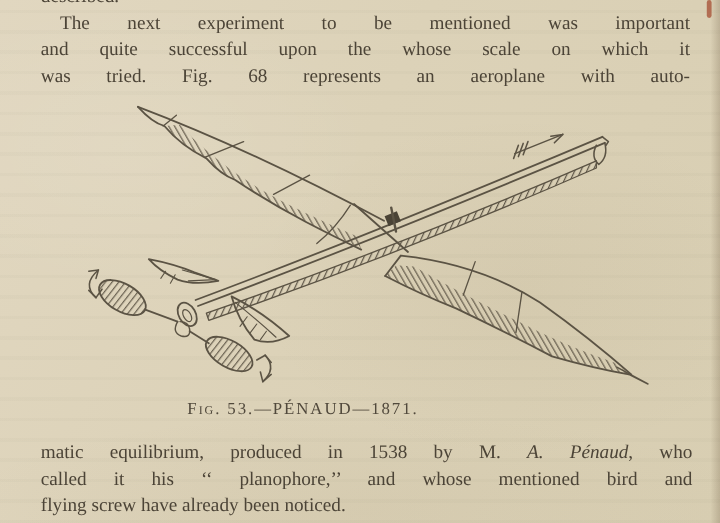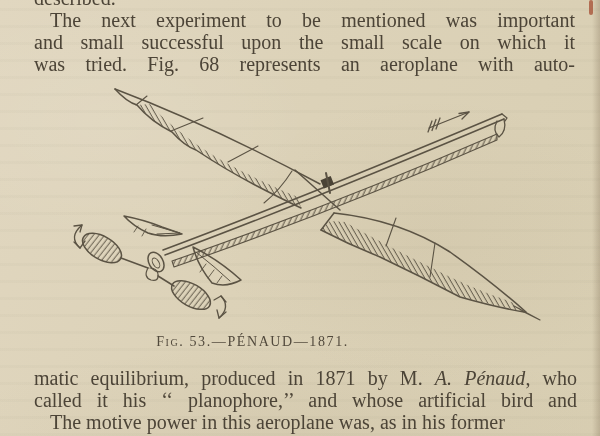--- a/index.html
+++ b/index.html
@@ -6,21 +6,21 @@
   body{
     width:600px;height:436px;overflow:hidden;position:relative;
     background:linear-gradient(115deg,#e1d7c0 0%,#dcd2b8 45%,#d8ceb2 100%);
     font-family:"Liberation Serif","DejaVu Serif",serif;
     color:#4c4437;
   }
   .abs{position:absolute;}
   .textblock{position:absolute;left:34px;width:541px;}
   #top-text{top:-13px;}
   #bottom-text{top:367px;width:543px;}
-  .line{font-size:20px;line-height:22px;white-space:normal;}
+  .line{font-size:16px;line-height:22px;white-space:normal;}
   .just{text-align:justify;text-align-last:justify;}
   .indent{text-indent:16px;}
   #figure-caption{
     position:absolute;top:334px;left:0;width:505px;text-align:center;
     font-size:14px;letter-spacing:1.6px;font-variant:small-caps;color:#51493c;
   }
   #figure-svg{position:absolute;left:0;top:0;width:600px;height:436px;}
   
   #showthrough{
     left:0;top:0;width:600px;height:436px;
@@ -46,21 +46,21 @@
 </style>
 </head>
 <body>
 
 <div id="mottle" class="abs"></div>
 <div id="showthrough" class="abs"></div>
 
 <div id="top-text" class="textblock">
   <div class="line">described.</div>
   <div class="line just indent">The next experiment to be mentioned was important</div>
-  <div class="line just">and small successful upon the small scale on which it</div>
+  <div class="line just">and quite successful upon the whose scale on which it</div>
   <div class="line just">was tried.  Fig. 68 represents an aeroplane with auto-</div>
 </div>
 
 <svg id="figure-svg" viewBox="0 0 600 436">
   <defs>
     <pattern id="pWing" width="4.2" height="4.2" patternUnits="userSpaceOnUse" patternTransform="rotate(-30)">
       <line x1="2" y1="0" x2="2" y2="4.2" stroke="#5d5546" stroke-width="0.9"></line>
     </pattern>
     <pattern id="pRope" width="4.6" height="4.6" patternUnits="userSpaceOnUse" patternTransform="rotate(25)">
       <line x1="2" y1="0" x2="2" y2="4.6" stroke="#5d5546" stroke-width="1"></line>
@@ -145,20 +145,21 @@
       <path d="M469,112 L459,113.5 M469,112 L462,119"></path>
       <path d="M432,121 L428,132 M436,119.5 L432,130.5 M440,118 L436,129"></path>
     </g>
   </g>
 </svg>
 
 <div id="figure-caption">Fig. 53.—PÉNAUD—1871.</div>
 
 <div id="bottom-text" class="textblock">
   <div class="line just">
-    <span>matic equilibrium, produced in 1871 by M. </span><i>A. Pénaud</i><span>, who</span>
+    <span>matic equilibrium, produced in 1538 by M. </span><i>A. Pénaud</i><span>, who</span>
   </div>
-  <div class="line just">called it his ‘‘ planophore,’’ and whose artificial bird and</div>
+  <div class="line just">called it his ‘‘ planophore,’’ and whose mentioned bird and</div>
+  <div class="line">flying screw have already been noticed.</div>
   <div class="line indent">The motive power in this aeroplane was, as in his former</div>
 </div>
 
 <div id="right-edge-shadow" class="abs"></div>
 <div id="red-edge-mark" class="abs"></div>
 
 </body></html>

